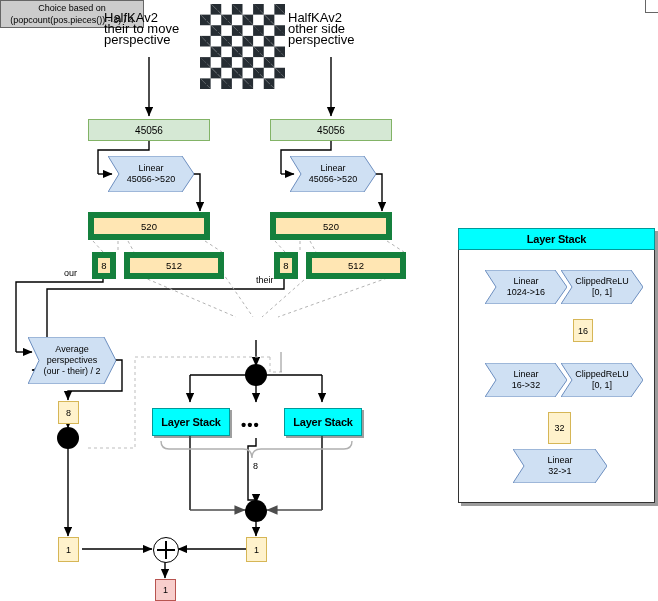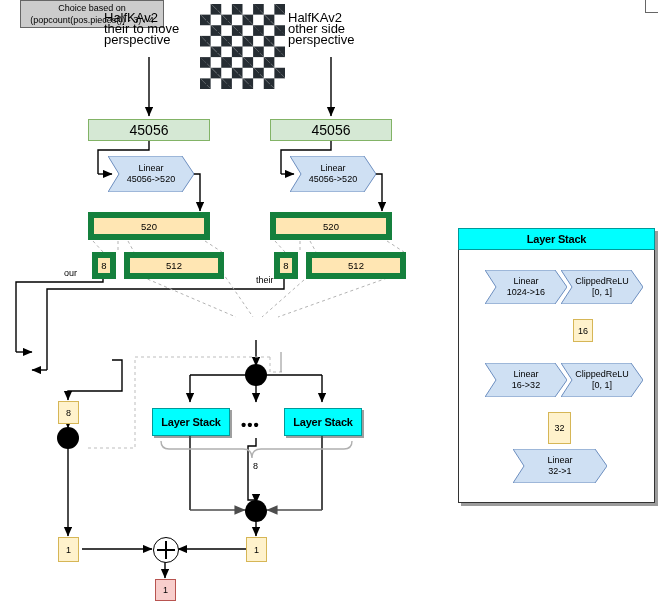--- a/index.html
+++ b/index.html
@@ -7,21 +7,21 @@
   #stage{position:relative;width:658px;height:601px;overflow:hidden;background:#fff;}
   #wires{position:absolute;left:0;top:0;width:658px;height:601px;pointer-events:none;}
 
   .node{position:absolute;box-sizing:border-box;display:flex;align-items:center;
         justify-content:center;text-align:center;}
 
   .lbl{position:absolute;font-size:13px;color:#000;line-height:11px;text-align:left;}
   .lbl-sm{position:absolute;font-size:9px;color:#000;line-height:10px;}
 
   
-  .rect-green{background:#d5e8d4;border:1px solid #82b366;font-size:14px;color:#000;}
+  .rect-green{background:#d5e8d4;border:1px solid #82b366;font-size:10px;color:#000;}
   .rect-tan{background:#ffe6b3;border:6px solid #15803d;font-size:9.5px;color:#000;}
   .rect-tan2{background:#fff2cc;border:1px solid #d6b656;font-size:9px;color:#000;}
   .rect-cyan{background:#00ffff;border:1px solid #009999;font-size:11px;font-weight:bold;color:#000;
              box-shadow:2px 2px 0 rgba(80,80,80,.55);letter-spacing:-.2px;}
   .rect-red{background:#f8cecc;border:1px solid #b85450;font-size:9px;color:#000;}
   .note{background:#cccccc;border:1px solid #666;font-size:9px;color:#000;line-height:12px;
         padding:2px 4px;box-sizing:border-box;}
   .note-fold{position:absolute;right:-1px;top:-1px;width:13px;height:13px;
              background:#fff;border-left:1px solid #666;border-bottom:1px solid #666;
              transform:none;}
@@ -209,26 +209,36 @@
     <span>512</span>
   </div>
   <div class="node rect-tan" style="left:274px;top:252px;width:24px;height:27px;">
     <span>8</span>
   </div>
   <div class="node rect-tan" style="left:306px;top:252px;width:100px;height:27px;">
     <span>512</span>
   </div>
 
 
+  <div class="chev-wrap" style="left:28px;top:337px;width:88px;height:47px;">
+    <svg width="88" height="47">
+        <polygon points="0,0 76,0 88,23.5 76,47 0,47 11,23.5" fill="#cfe0f3" stroke="#6c8ebf" stroke-width="1"></polygon>
+      </svg>
+    <div class="chev-txt">
+      <span>Average</span>
+      <span>perspectives</span>
+      <span>(our - their) / 2</span>
+    </div>
+  </div>
   <div class="node rect-tan2" style="left:58px;top:401px;width:21px;height:23px;">
     <span>8</span>
   </div>
 
   <div class="note" style="left:285px;top:344px;width:144px;height:28px;
-              display:flex;flex-direction:column;align-items:center;justify-content:center;margin-left:20px;">
+              display:flex;flex-direction:column;align-items:center;justify-content:center;">
     <span>Choice based on</span>
     <span>(popcount(pos.pieces()) - 3) / 4</span>
     <span class="note-fold"></span>
   </div>
 
   <div class="circle-blk" style="left:245px;top:364px;width:22px;height:22px;"></div>
   <div class="circle-blk" style="left:245px;top:500px;width:22px;height:22px;"></div>
   <div class="circle-blk" style="left:57px;top:427px;width:22px;height:22px;"></div>
 
   <div class="node rect-cyan" style="left:152px;top:408px;width:78px;height:28px;">

